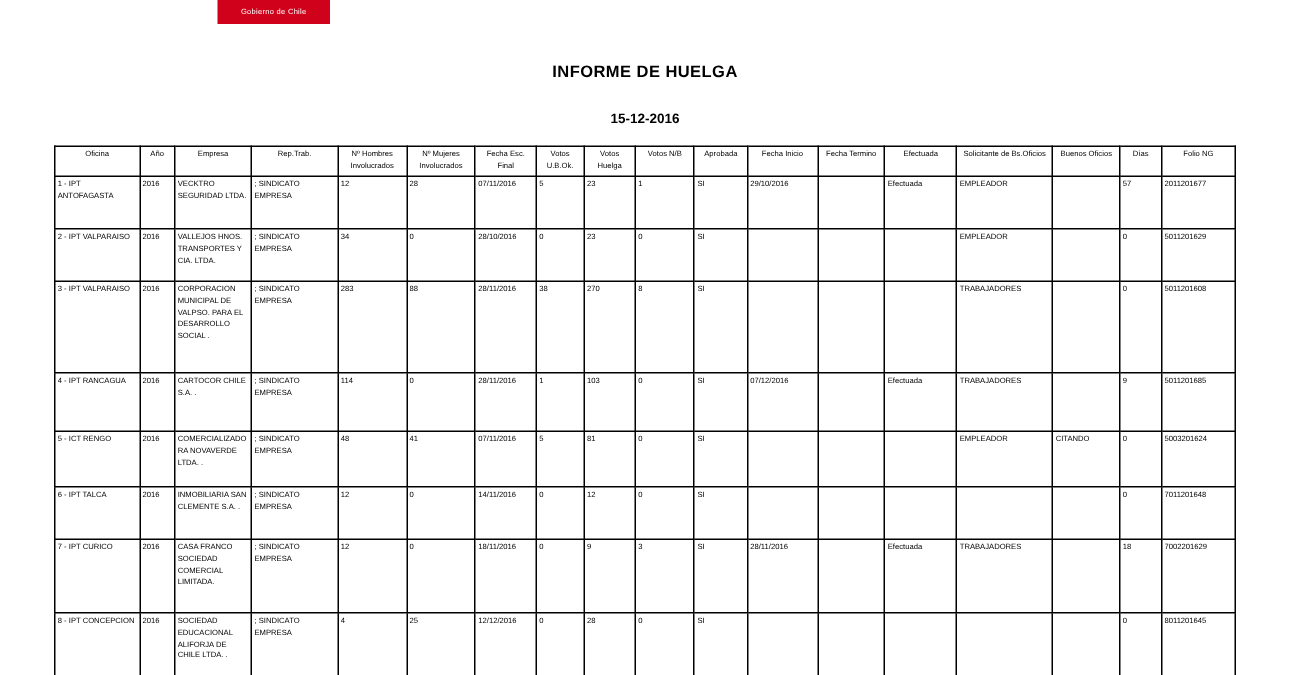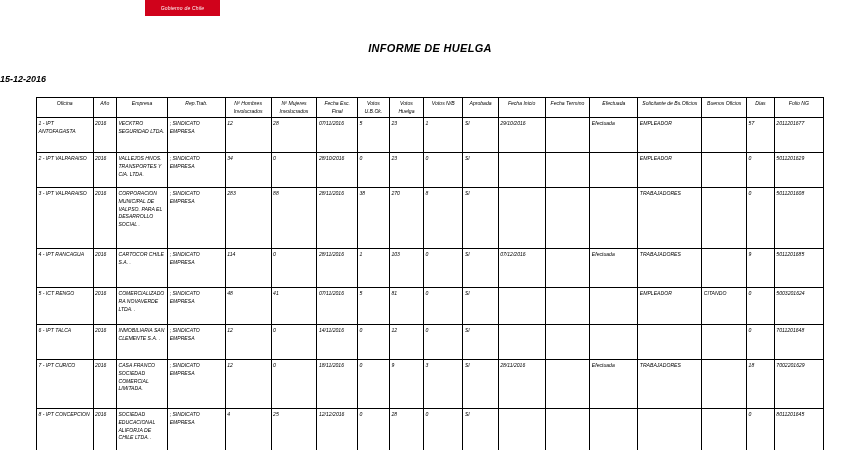--- a/index.html
+++ b/index.html
@@ -12,21 +12,20 @@
     height: 450px;
     font-family: "Liberation Sans", sans-serif;
     color: #000000;
     overflow: hidden;
   }
   .page {
     position: relative;
     width: 860px;
     height: 450px;
     box-sizing: border-box;
-    font-style: italic;
   }
   .logo-bar {
     position: absolute;
     left: 145px;
     top: 0px;
     width: 75px;
     height: 16px;
     background: #d0021b;
     display: flex;
     align-items: center;
@@ -47,20 +46,21 @@
     text-align: center;
     font-size: 11px;
     font-weight: bold;
     letter-spacing: 0.3px;
   }
   .doc-date {
     position: absolute;
     left: 0;
     top: 74px;
     width: 860px;
+    text-align: center;
     font-size: 9px;
     font-weight: bold;
   }
   .table-wrap {
     position: absolute;
     left: 36px;
     top: 97px;
     width: 788px;
   }
   table.grid {

